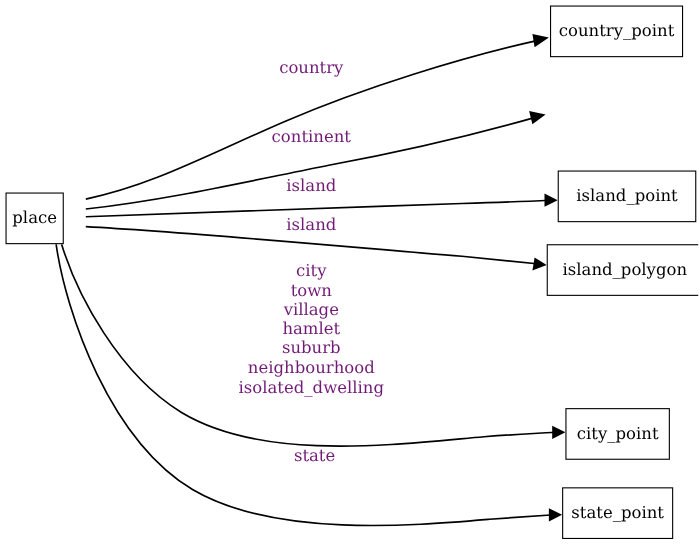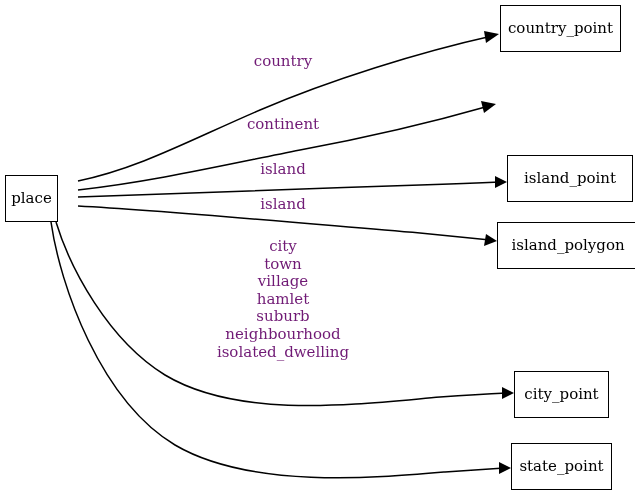--- a/index.html
+++ b/index.html
@@ -116,14 +116,15 @@
   <div class="edge-label" style="left:218px; top:196px; width:130px;">island</div>
 
   <div class="edge-label" style="left:198px; top:226px; width:170px;margin-top:12px;">city
 town
 village
 hamlet
 suburb
 neighbourhood
 isolated_dwelling</div>
 
+  <div class="edge-label" style="left:221px; top:406px; width:130px;">state</div>
 
 </div>
 
 </body></html>

